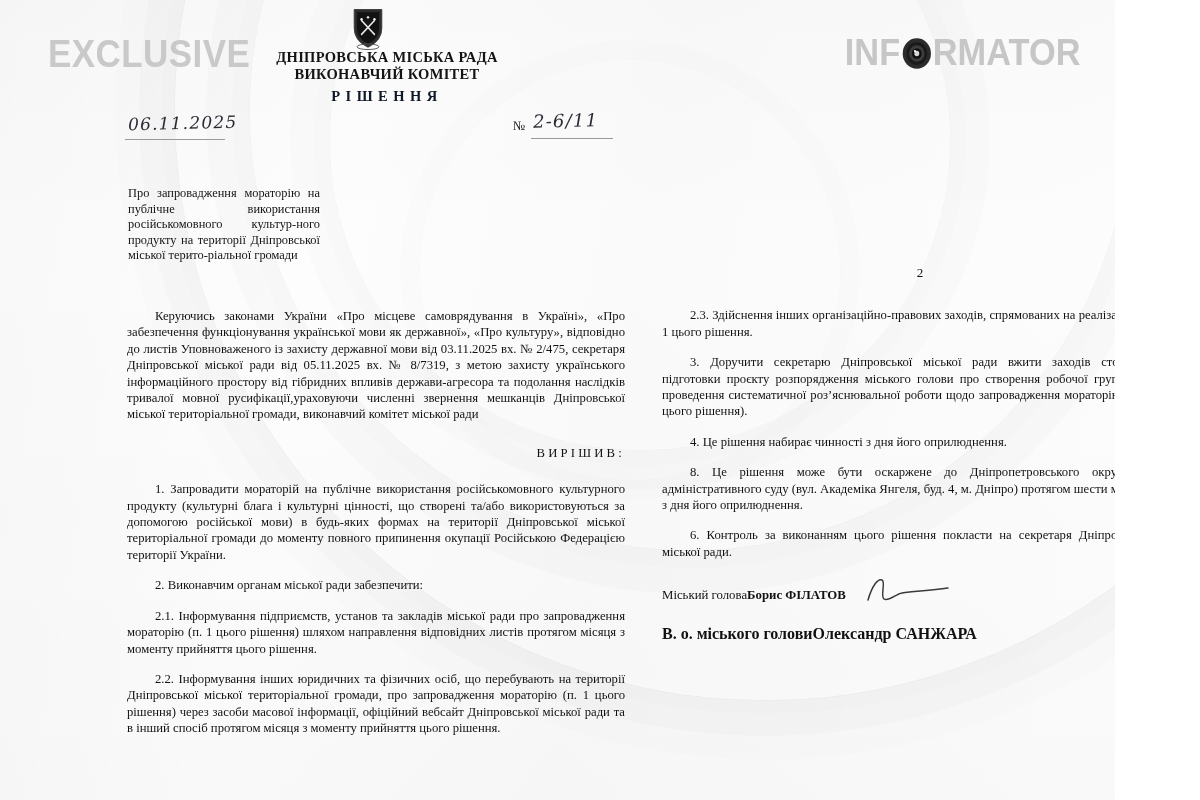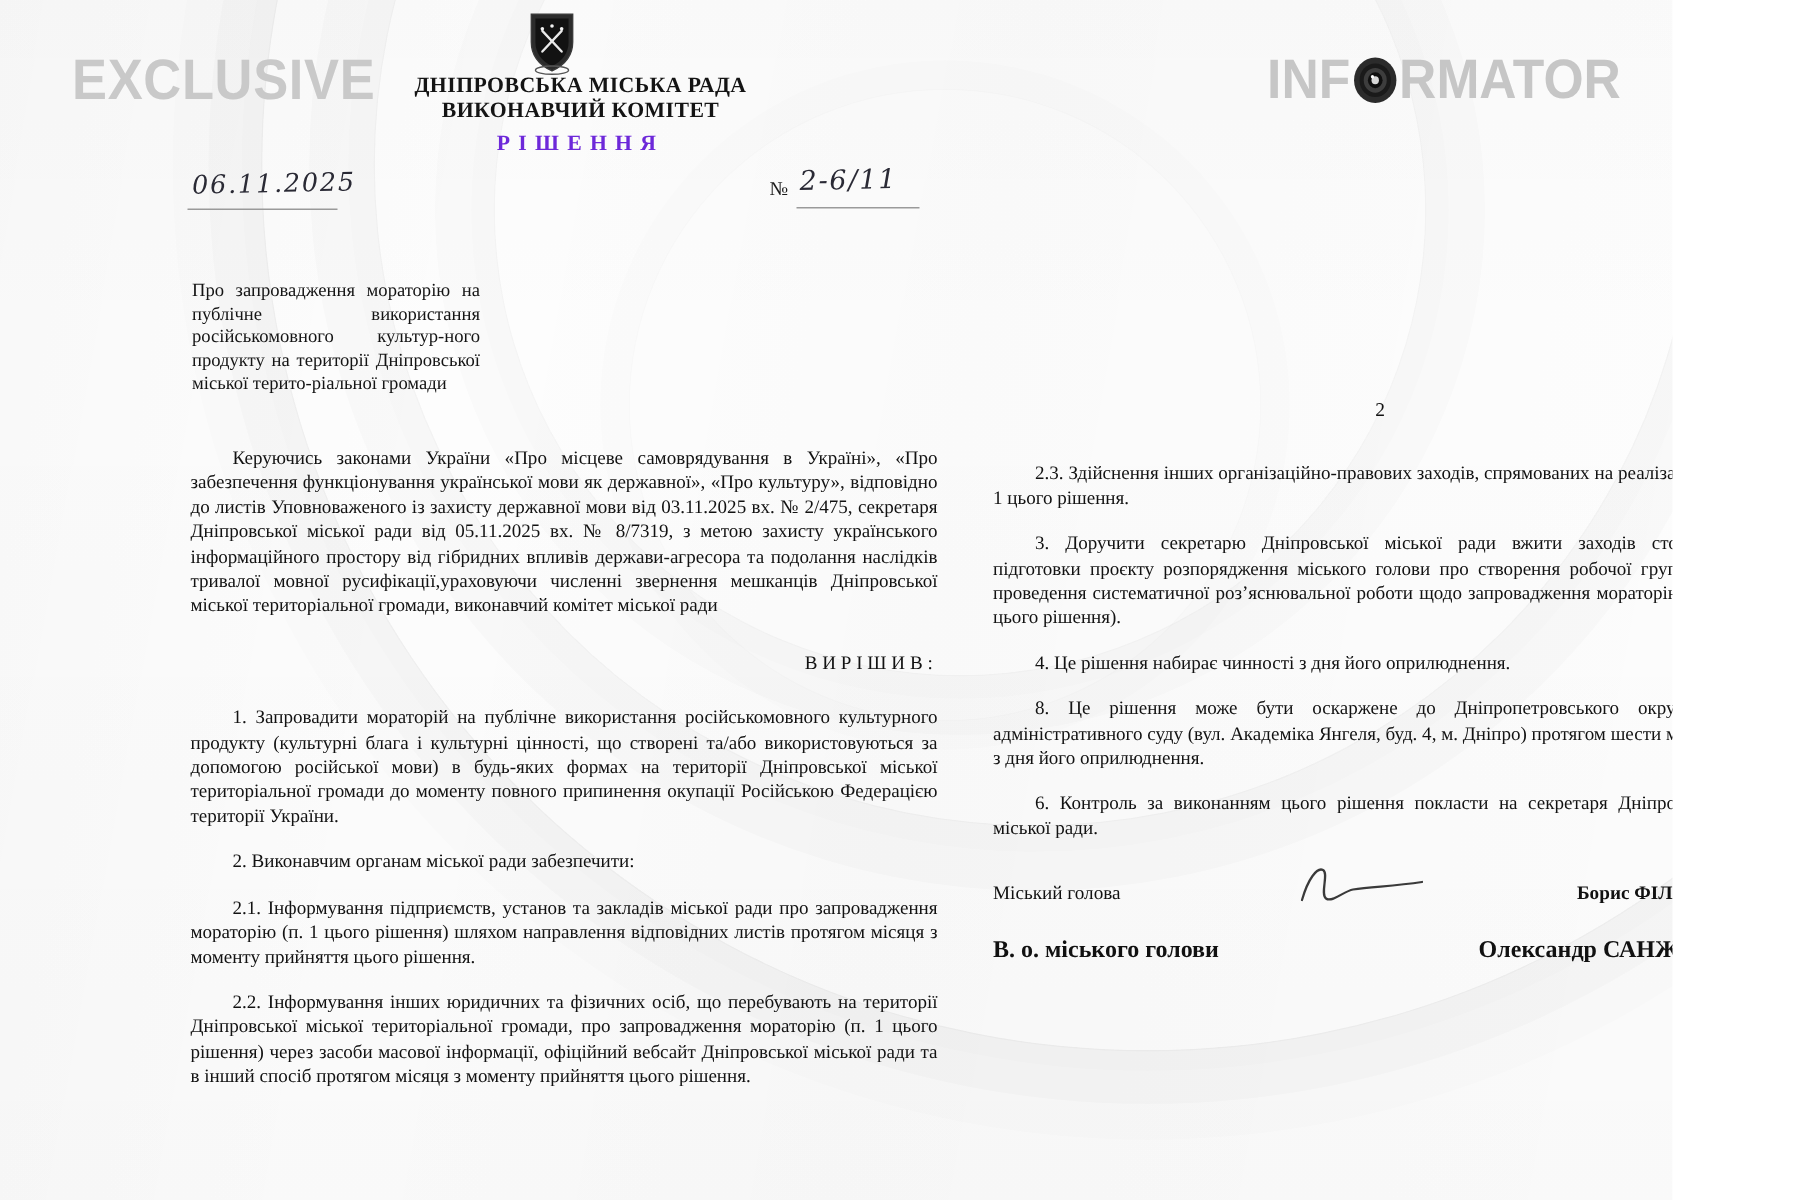--- a/index.html
+++ b/index.html
@@ -143,21 +143,21 @@
     letter-spacing: 0.3px;
     line-height: 17px;
     color: #141414;
   }
   .decision-word {
     margin-top: 5px;
     font-family: "Liberation Serif", "DejaVu Serif", serif;
     font-size: 14.5px;
     font-weight: 700;
     letter-spacing: 5.5px;
-    color: #6d28d9;
+    color: #0f172a;
   }
 
   
   .hand {
     position: absolute;
     font-family: "DejaVu Serif", serif;
     font-style: italic;
     font-size: 17px;
     color: #2a2a35;
     letter-spacing: 1.2px;
@@ -214,21 +214,21 @@
   
   .col {
     position: absolute;
     font-size: 12.7px;
     line-height: 16.4px;
     text-align: justify;
     color: #121212;
   }
   .col-left {
     left: 127px;
-    top: 297px;
+    top: 308px;
     width: 498px;
   }
   .col-right {
     left: 662px;
     top: 265px;
     width: 488px;
   }
   .col p {
     margin: 0 0 14px 0;
     text-indent: 28px;
@@ -252,21 +252,20 @@
 
   
   .sign-block {
     position: absolute;
     left: 662px;
     top: 588px;
     width: 488px;
   }
   .sign-row {
     display: flex;
-    justify-content: space-between;
     align-items: baseline;
     font-size: 12.8px;
     color: #111;
   }
   .sign-row.second {
     margin-top: 22px;
     font-weight: 700;
     font-size: 16px;
   }
   .sign-row.second .sign-right { font-weight: 700; }

